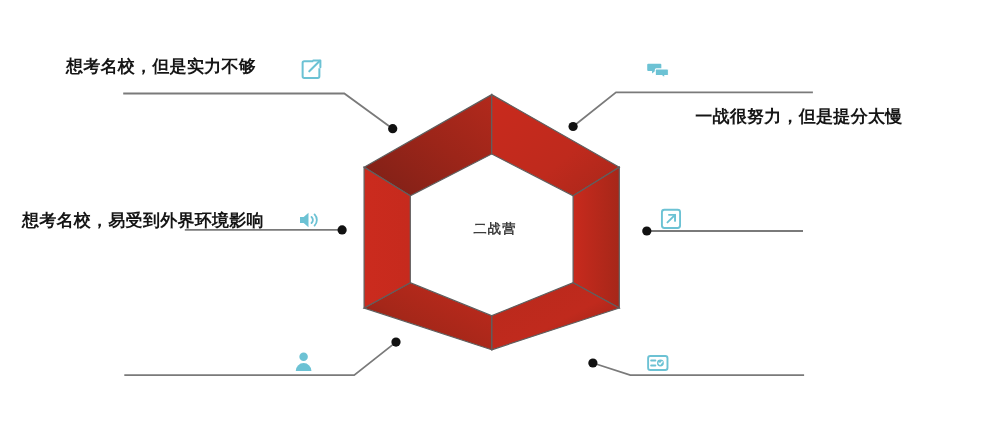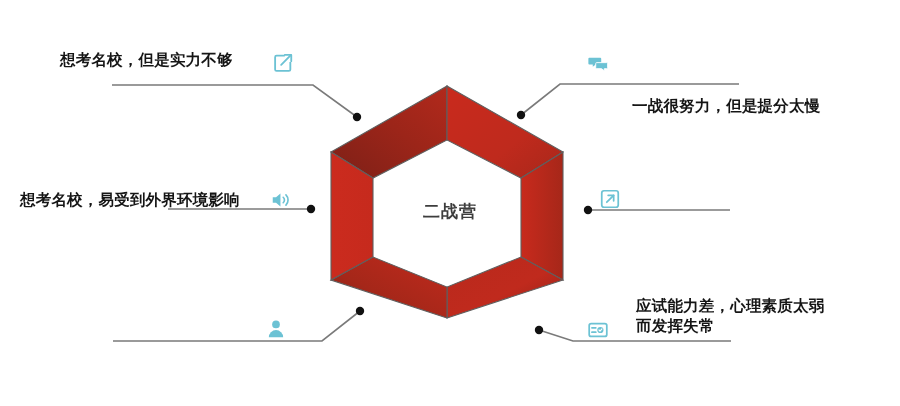--- a/index.html
+++ b/index.html
@@ -59,21 +59,21 @@
     height: 100%;
   }
   .center-text {
     position: absolute;
     left: 0;
     top: 0;
     width: 900px;
     text-align: center;
     color: #3d3d3d;
     font-weight: bold;
-    font-size: 17px;
+    font-size: 12px;
     letter-spacing: 1px;
   }
 </style>
 </head>
 <body>
 
 <div id="stage">
 
   <svg id="diagram-svg" viewBox="0 0 900 406" xmlns="http://www.w3.org/2000/svg">
     <defs>
@@ -170,22 +170,20 @@
     </svg>
   </div>
 
   <div class="icon" style="left:265px; top:318px;">
     <svg viewBox="0 0 24 24" fill="#6CC2D4">
       <circle cx="12" cy="7" r="4.2"></circle>
       <path d="M4.2 21 a7.8 7.8 0 0 1 15.6 0 z"></path>
     </svg>
   </div>
 
-  <div class="label lbl-right two-line" style="left:636px; top:296px;">应试能力差，心理素质太弱
-而发挥失常</div>
   <div class="icon" style="left:587px; top:319px;">
     <svg viewBox="0 0 24 24" fill="none" stroke="#6CC2D4" stroke-width="1.9">
       <rect x="2.4" y="5" width="19.2" height="14" rx="2.2"></rect>
       <circle cx="14.6" cy="12" r="3.4" fill="#6CC2D4" stroke="none"></circle>
       <path d="M13.1 12 l1.1 1.2 l2.1 -2.4" stroke="#ffffff" stroke-width="1.3" stroke-linecap="round" stroke-linejoin="round"></path>
       <path d="M5.4 9.6 h4.2" stroke-linecap="round"></path>
       <path d="M5.4 14.4 h4.2" stroke-linecap="round"></path>
     </svg>
   </div>
 

